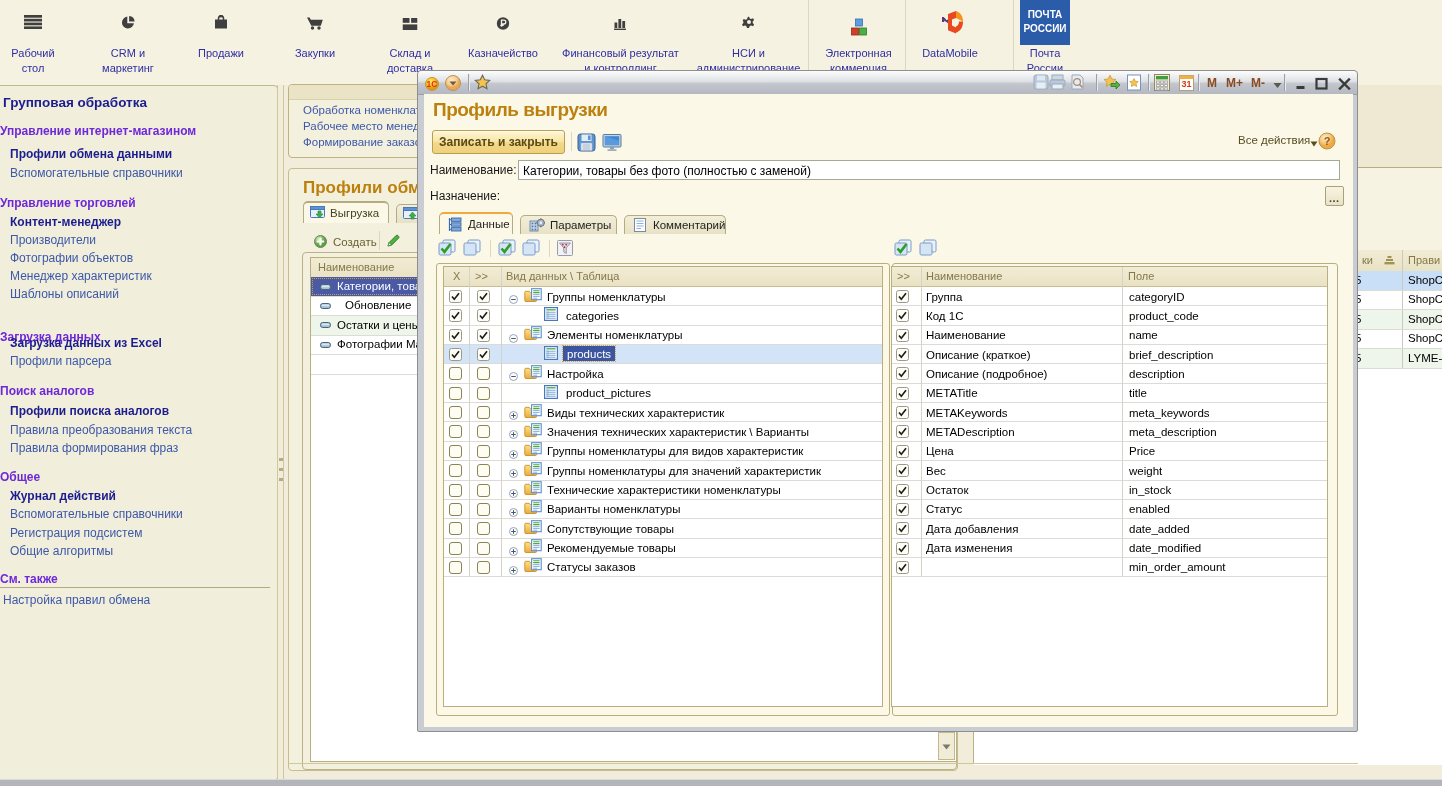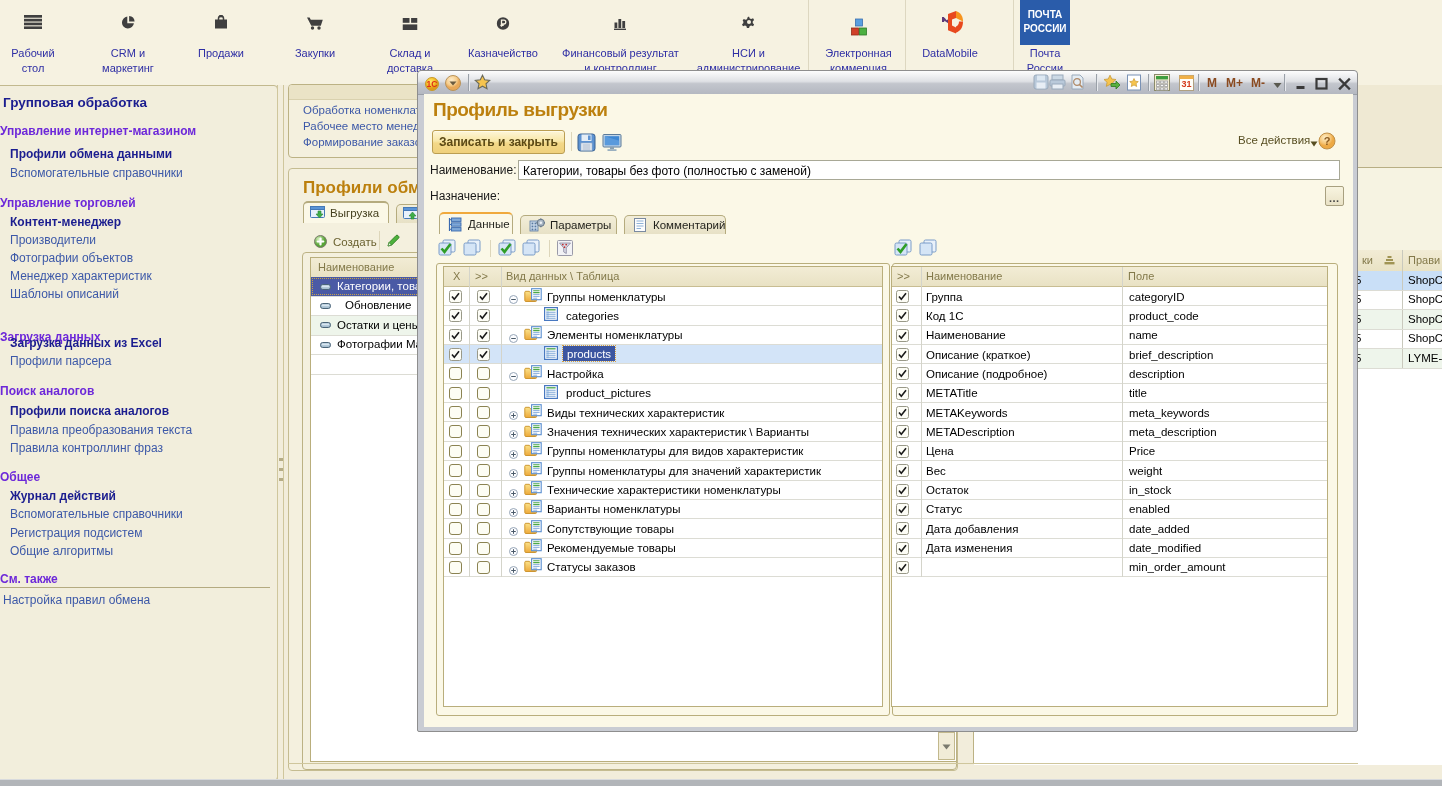--- a/index.html
+++ b/index.html
@@ -150,21 +150,21 @@
  <div class="nav" style="left:17px;top:146.5px;">Производители</div>
  <div class="nav" style="left:17px;top:164.5px;">Фотографии объектов</div>
  <div class="nav" style="left:17px;top:182.5px;">Менеджер характеристик</div>
  <div class="nav" style="left:17px;top:200.5px;">Шаблоны описаний</div>
  <div class="navhdr" style="left:7px;top:244px;">Загрузка данных</div>
  <div class="navb" style="left:17px;top:249.5px;">Загрузка данных из Excel</div>
  <div class="nav" style="left:17px;top:267.5px;">Профили парсера</div>
  <div class="navhdr" style="left:7px;top:297.5px;">Поиск аналогов</div>
  <div class="navb" style="left:17px;top:318px;">Профили поиска аналогов</div>
  <div class="nav" style="left:17px;top:336.5px;">Правила преобразования текста</div>
- <div class="nav" style="left:17px;top:354.5px;">Правила контроллинг фраз</div>
+ <div class="nav" style="left:17px;top:354.5px;">Правила формирования фраз</div>
  <div class="navhdr" style="left:7px;top:384px;">Общее</div>
  <div class="navb" style="left:17px;top:402.5px;">Журнал действий</div>
  <div class="nav" style="left:17px;top:421px;">Вспомогательные справочники</div>
  <div class="nav" style="left:17px;top:440px;">Регистрация подсистем</div>
  <div class="nav" style="left:17px;top:457.5px;">Общие алгоритмы</div>
  <div class="navhdr" style="left:7px;top:486px;">См. также</div>
  <div style="position:absolute;left:7px;top:501px;width:270px;height:1px;background:#b4aa80;"></div>
  <div class="nav" style="left:10px;top:507px;">Настройка правил обмена</div>
 </div>
 <div class="abs" style="left:277px;top:85px;width:1px;height:694px;background:#cfc69c;"></div>

